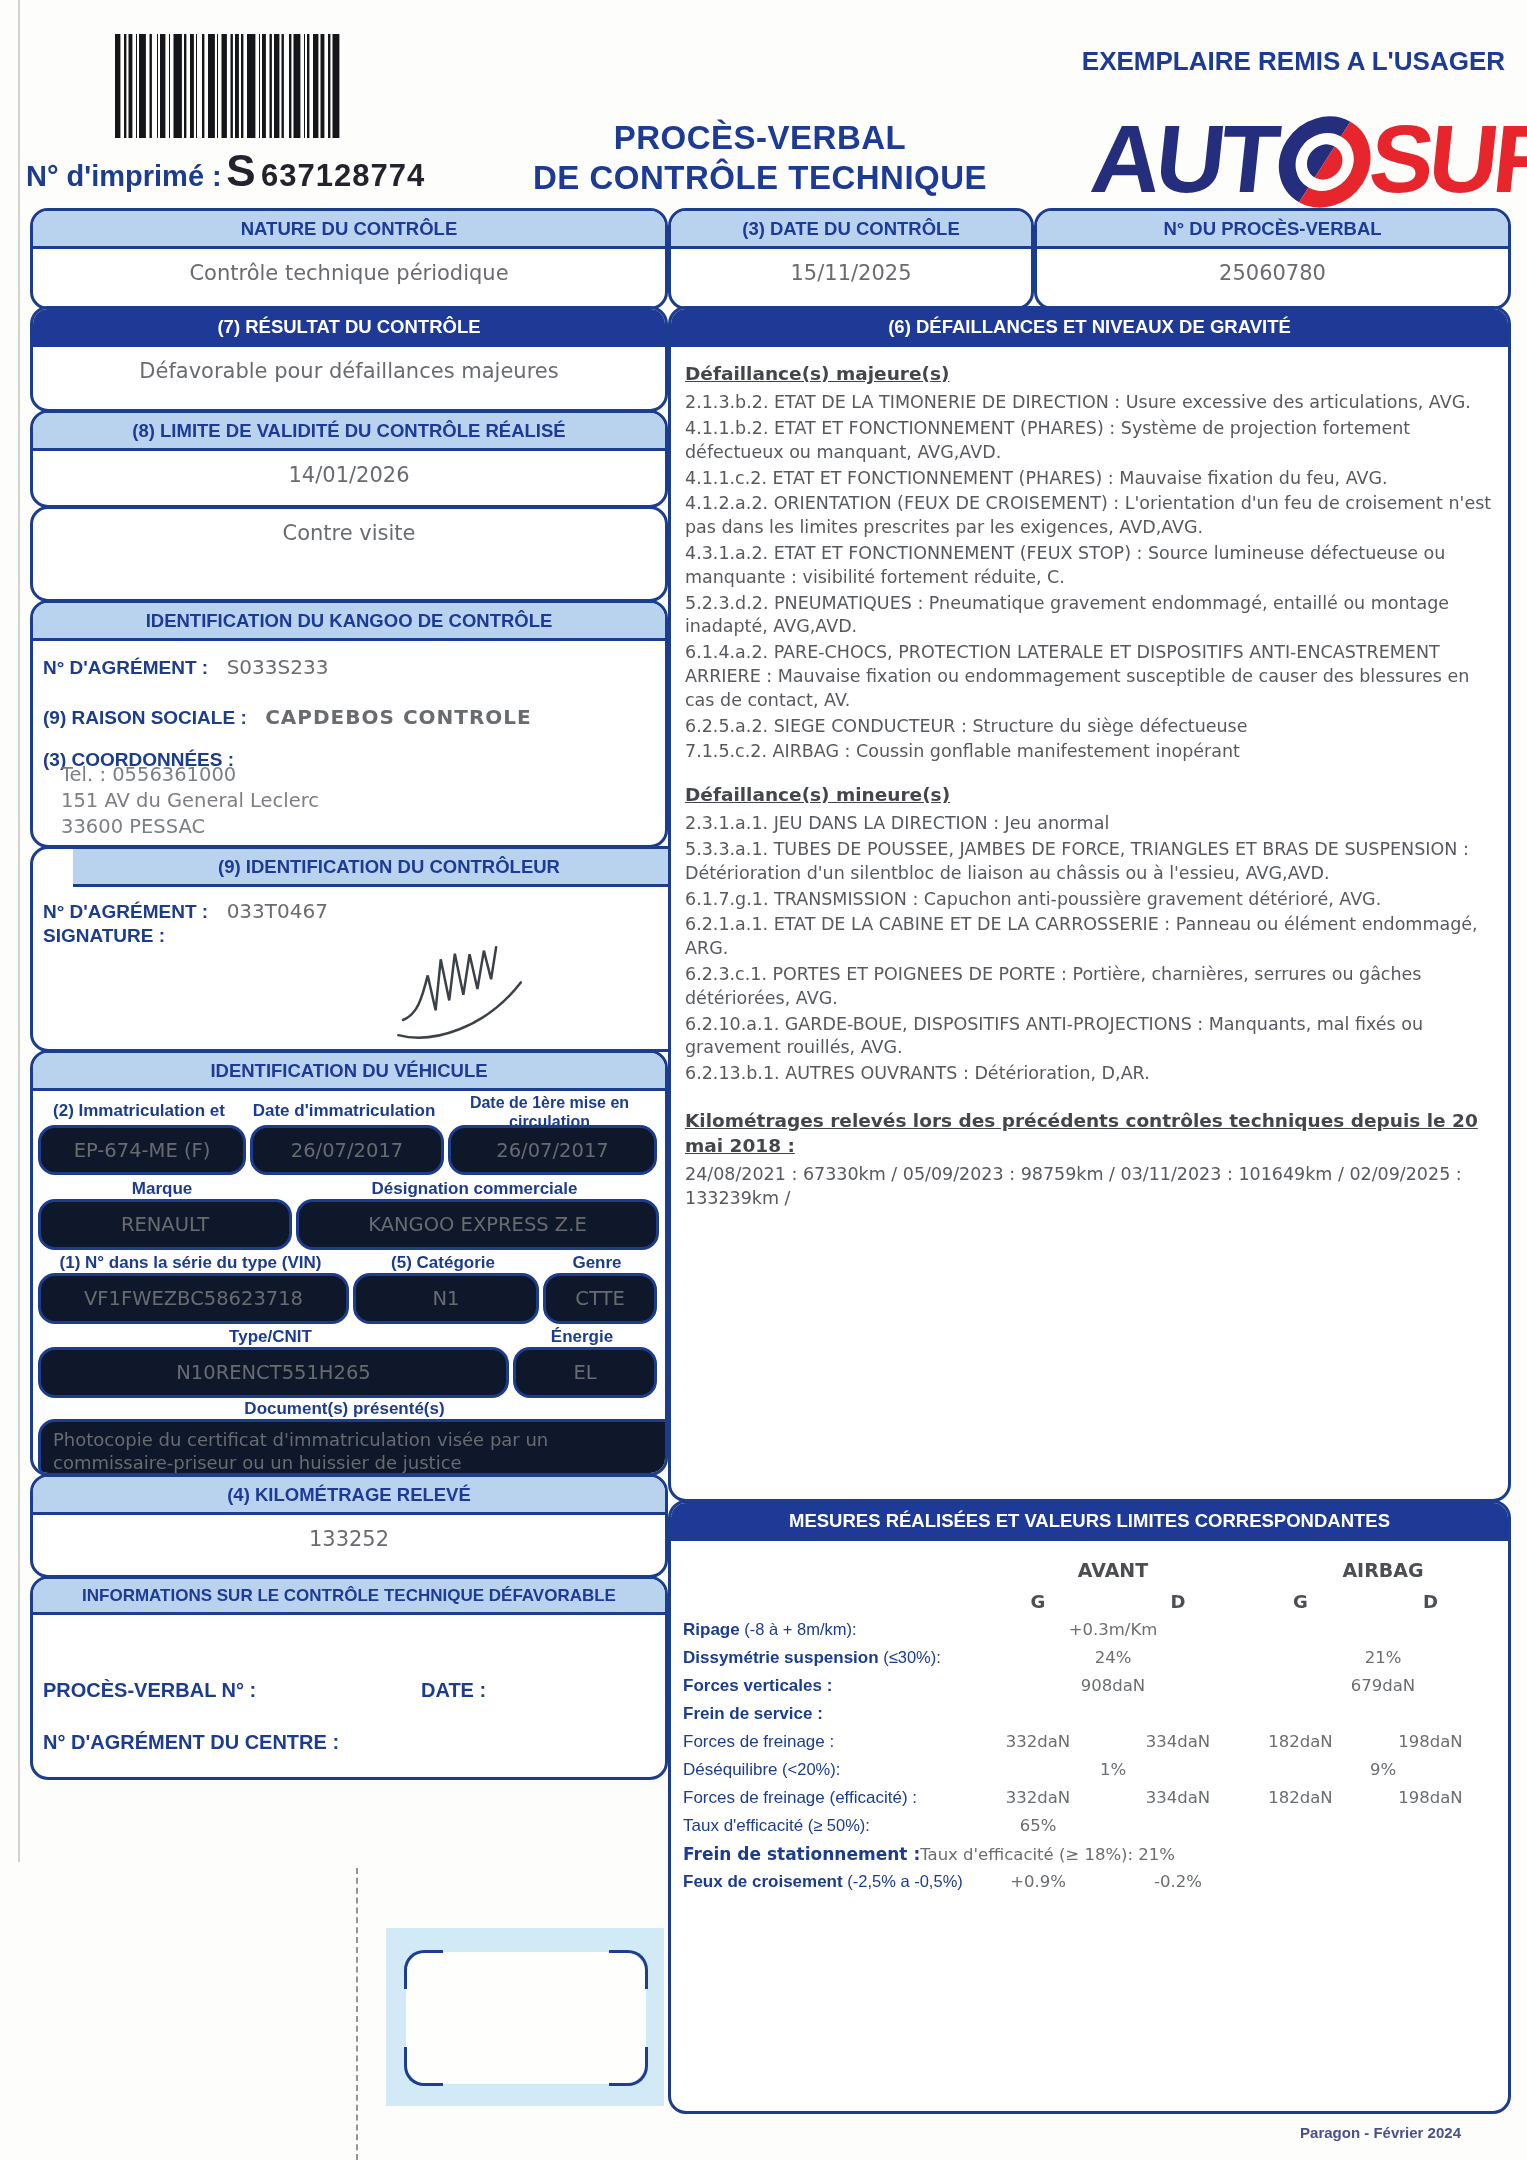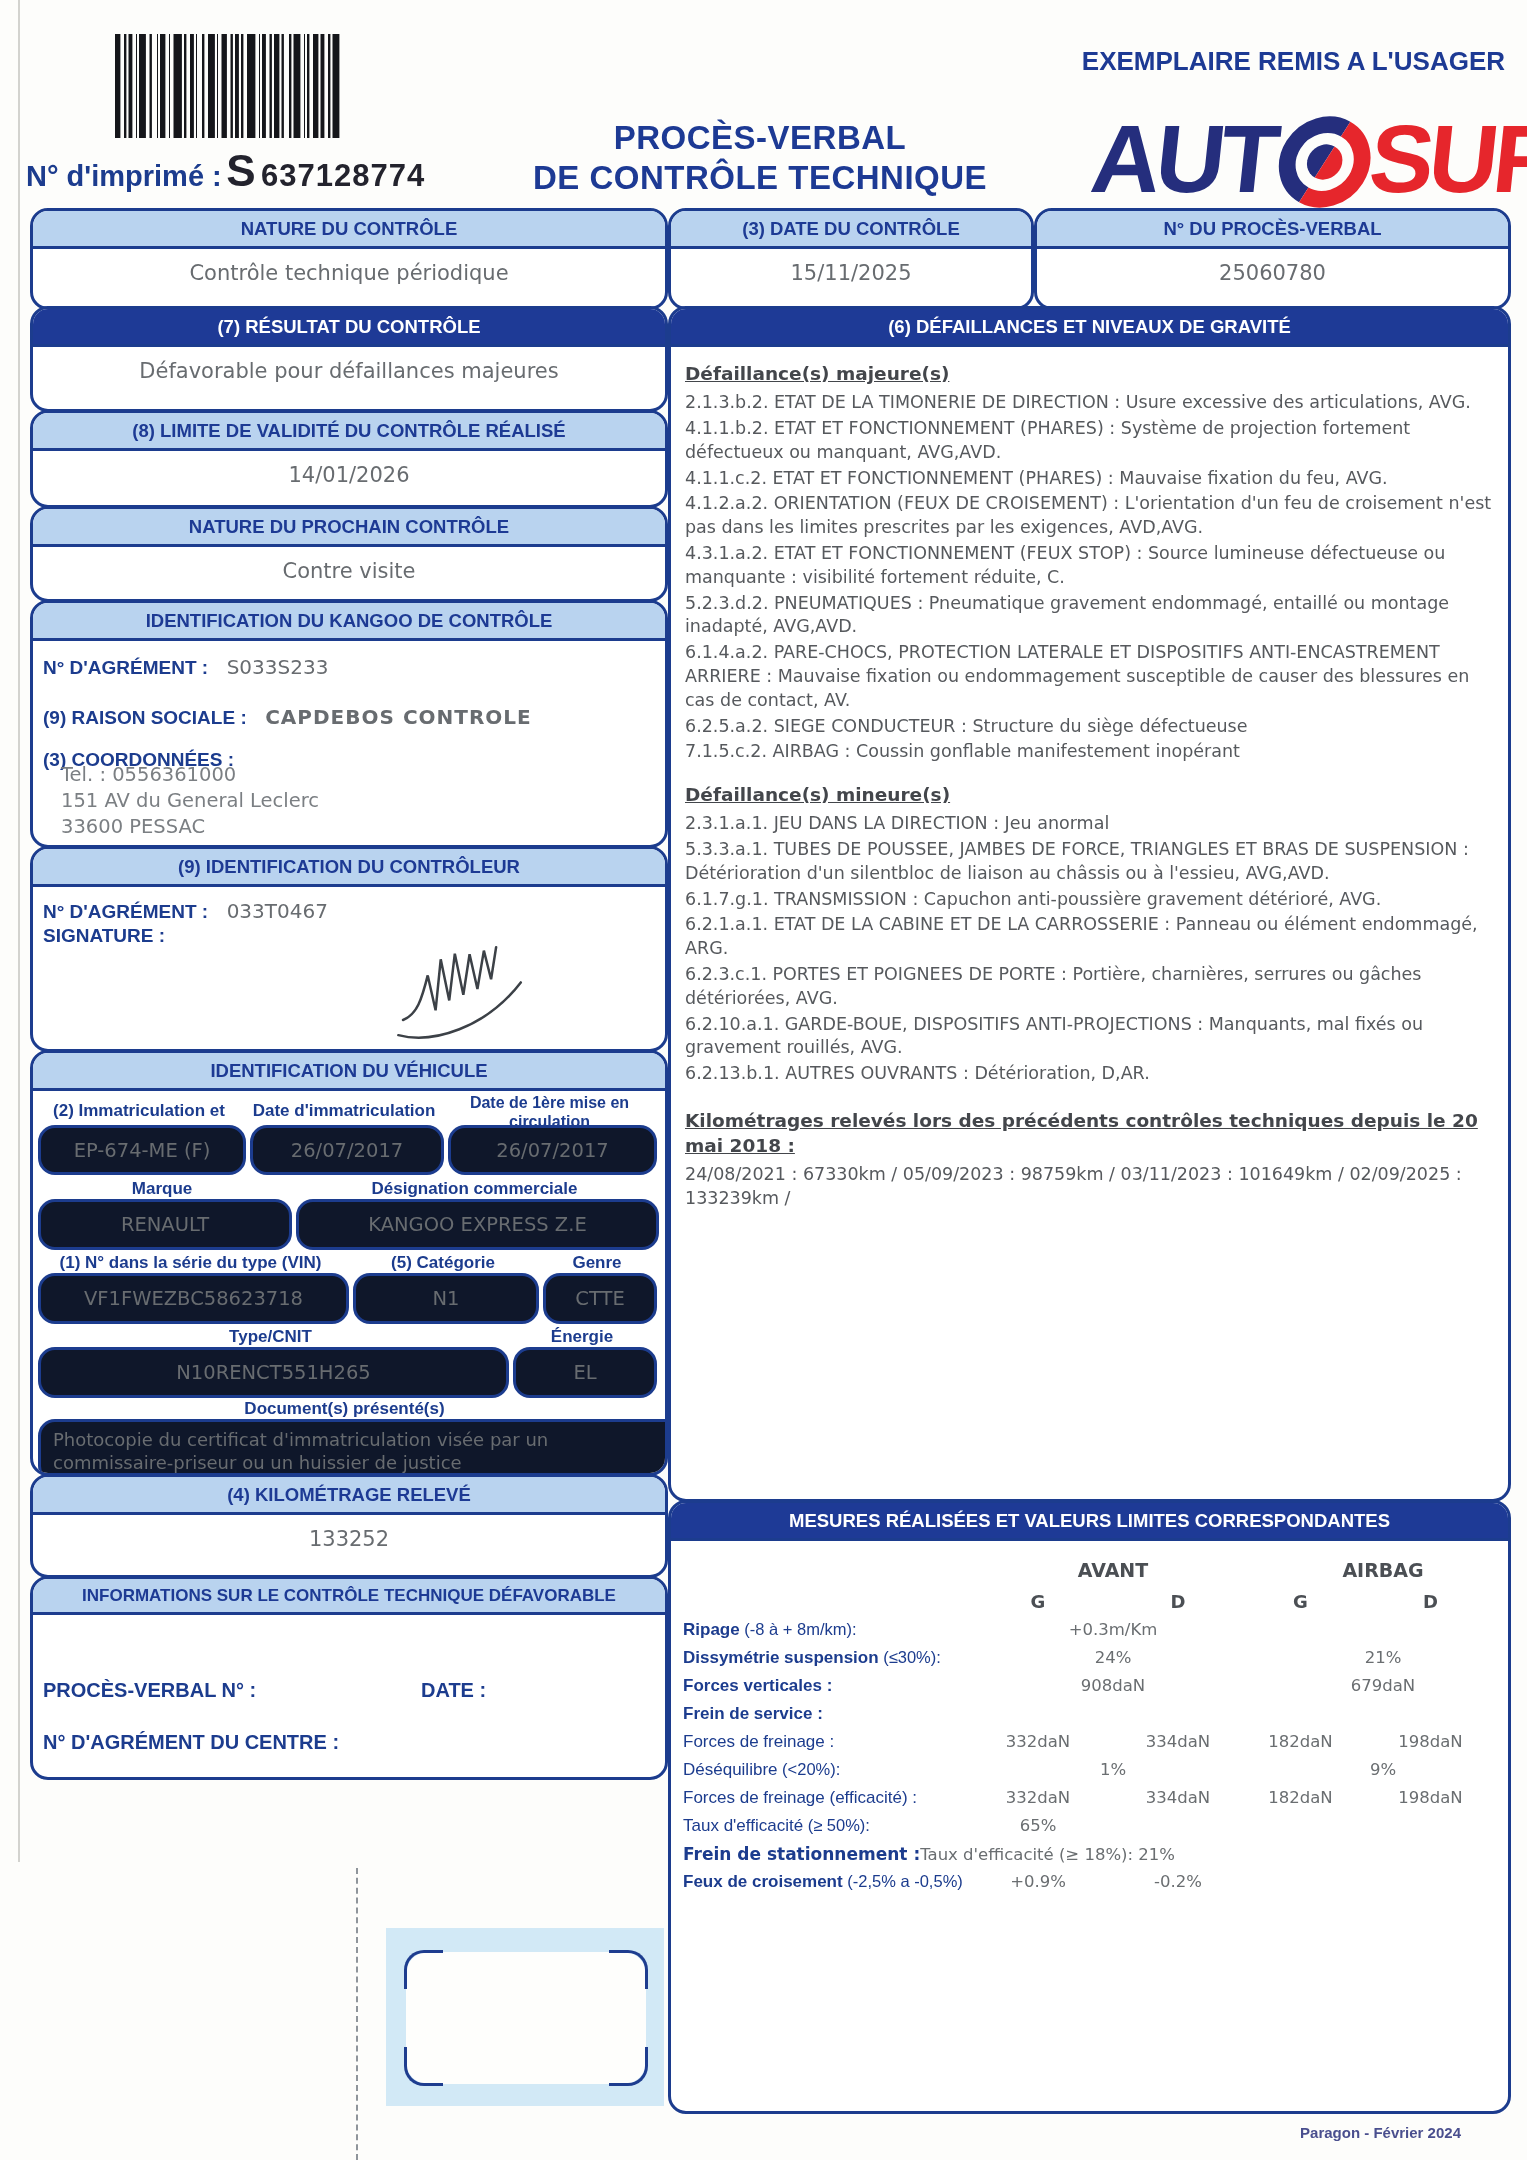--- a/index.html
+++ b/index.html
@@ -31,21 +31,21 @@
   .cval{display:flex;justify-content:center;color:#686c70;
         font-family:"DejaVu Sans",sans-serif;font-size:21px;padding-top:12px;}
   
   #sec-nature{left:30px;top:208px;width:632px;height:96px;}
   #sec-date{left:668px;top:208px;width:360px;height:96px;}
   #sec-pv{left:1034px;top:208px;width:471px;height:96px;}
   #sec-resultat{left:30px;top:306px;width:632px;height:100px;}
   #sec-limite{left:30px;top:410px;width:632px;height:92px;}
   #sec-prochain{left:30px;top:506px;width:632px;height:90px;}
   #sec-centre{left:30px;top:600px;width:632px;height:242px;}
-  #sec-controleur{left:30px;top:846px;width:632px;height:200px;}
+  #sec-controleur{left:30px;top:846px;width:632px;height:200px;padding-left:40px;}
   #sec-vehicule{left:30px;top:1050px;width:632px;height:420px;}
   #sec-km{left:30px;top:1474px;width:632px;height:98px;}
   #sec-infos{left:30px;top:1576px;width:632px;height:198px;}
   #sec-defaillances{left:668px;top:306px;width:837px;height:1190px;}
   #sec-mesures{left:668px;top:1500px;width:837px;height:608px;}
   
   .kv{position:absolute;white-space:nowrap;}
   .kv .k{color:#1c3c8e;font-weight:bold;font-size:19px;}
   .kv .v{color:#686c70;font-family:"DejaVu Sans",sans-serif;font-size:20px;margin-left:14px;}
   .addr{position:absolute;color:#7b7f83;font-family:"DejaVu Sans",sans-serif;font-size:19.5px;}
@@ -180,21 +180,20 @@
     <div class="band dark">(7) RÉSULTAT DU CONTRÔLE</div>
     <div class="cval">Défavorable pour défaillances majeures</div>
   </div>
 
   <div class="sec" id="sec-limite">
     <div class="band">(8) LIMITE DE VALIDITÉ DU CONTRÔLE RÉALISÉ</div>
     <div class="cval">14/01/2026</div>
   </div>
 
   <div class="sec" id="sec-prochain">
-    <div class="band">NATURE DU PROCHAIN CONTRÔLE</div>
     <div class="cval">Contre visite</div>
   </div>
 
   <div class="sec" id="sec-centre">
     <div class="band">IDENTIFICATION DU KANGOO DE CONTRÔLE</div>
     <div class="kv" style="left:10px;top:52px;">
       <span class="k">N° D'AGRÉMENT :</span>
       <span class="v">S033S233</span>
     </div>
     <div class="kv" style="left:10px;top:102px;">

